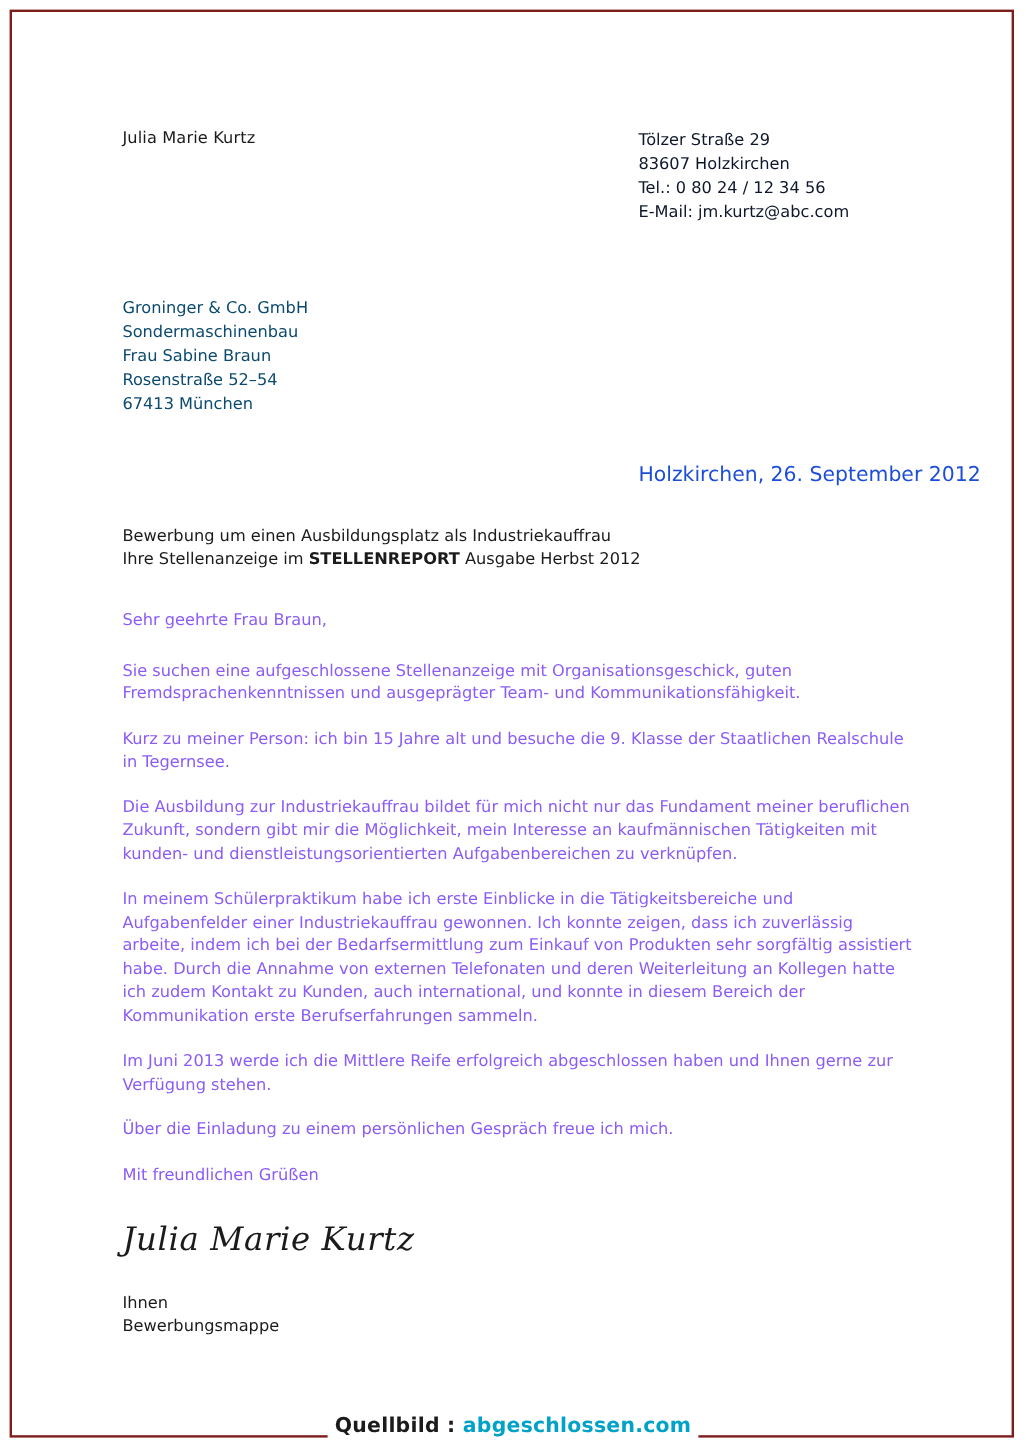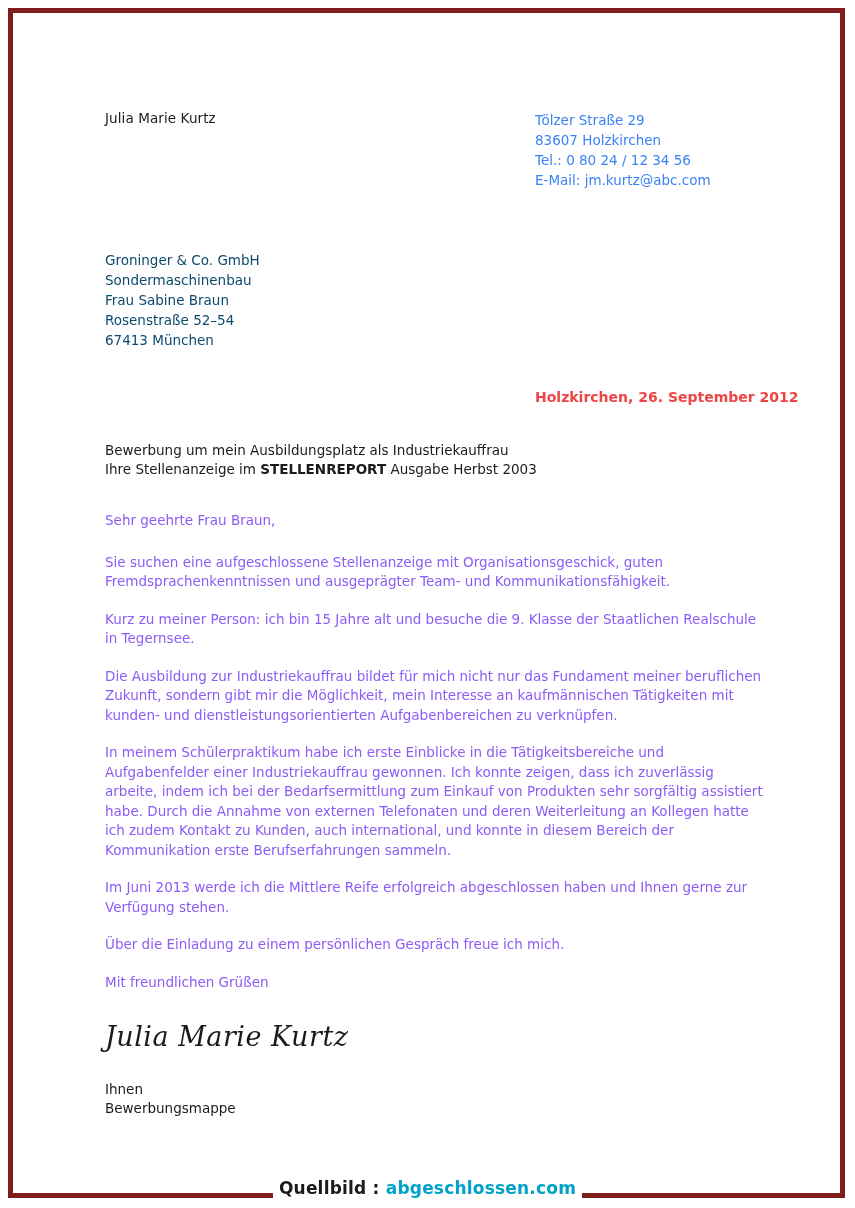--- a/index.html
+++ b/index.html
@@ -13,21 +13,21 @@
     font-family: "DejaVu Sans", sans-serif;
     position: relative;
     overflow: hidden;
   }
   .page-frame {
     position: absolute;
     left: 8px;
     top: 8px;
     width: 837px;
     height: 1190px;
-    border: 5px solid #7f1d1d;
+    border: 2px solid #7f1d1d;
     box-sizing: border-box;
     background: #ffffff;
   }
   .letter {
     position: absolute;
     left: 0;
     top: 0;
     right: 0;
     bottom: 0;
     padding: 0;
@@ -38,38 +38,37 @@
     top: 97px;
     font-size: 13.5px;
     color: #1b1b1b;
     letter-spacing: 0.1px;
   }
   .sender-block {
     position: absolute;
     left: 522px;
     top: 97px;
     font-size: 13.5px;
-    color: #3b82f6;
+    color: #0f172a;
     line-height: 20px;
   }
   .recipient-block {
     position: absolute;
     left: 92px;
     top: 237px;
     font-size: 13.5px;
     color: #0c4a6e;
     line-height: 20px;
   }
   .place-date {
     position: absolute;
     left: 522px;
     top: 376px;
-    font-size: 14px;
-    color: #ef4444;
-    font-weight: bold;
+    font-size: 17px;
+    color: #1d4ed8;
   }
   .subject-block {
     position: absolute;
     left: 92px;
     top: 428px;
     font-size: 13.5px;
     color: #1b1b1b;
     line-height: 19px;
   }
   .subject-block .bold {
@@ -154,22 +153,22 @@
       <div>Groninger &amp; Co. GmbH</div>
       <div>Sondermaschinenbau</div>
       <div>Frau Sabine Braun</div>
       <div>Rosenstraße 52–54</div>
       <div>67413 München</div>
     </div>
 
     <div class="place-date">Holzkirchen, 26. September 2012</div>
 
     <div class="subject-block">
-      <div>Bewerbung um mein Ausbildungsplatz als Industriekauffrau</div>
-      <div><span>Ihre Stellenanzeige im </span><span class="bold">STELLENREPORT</span><span> Ausgabe Herbst 2003</span></div>
+      <div>Bewerbung um einen Ausbildungsplatz als Industriekauffrau</div>
+      <div><span>Ihre Stellenanzeige im </span><span class="bold">STELLENREPORT</span><span> Ausgabe Herbst 2012</span></div>
     </div>
 
     <div class="body-block">
       <p class="salutation">Sehr geehrte Frau Braun,</p>
       <p>Sie suchen eine aufgeschlossene Stellenanzeige mit Organisationsgeschick, guten Fremdsprachenkenntnissen und ausgeprägter Team- und Kommunikationsfähigkeit.</p>
       <p>Kurz zu meiner Person: ich bin 15 Jahre alt und besuche die 9. Klasse der Staatlichen Realschule in Tegernsee.</p>
       <p>Die Ausbildung zur Industriekauffrau bildet für mich nicht nur das Fundament meiner beruflichen Zukunft, sondern gibt mir die Möglichkeit, mein Interesse an kaufmännischen Tätigkeiten mit kunden- und dienstleistungsorientierten Aufgabenbereichen zu verknüpfen.</p>
       <p>In meinem Schülerpraktikum habe ich erste Einblicke in die Tätigkeitsbereiche und Aufgabenfelder einer Industriekauffrau gewonnen. Ich konnte zeigen, dass ich zuverlässig arbeite, indem ich bei der Bedarfsermittlung zum Einkauf von Produkten sehr sorgfältig assistiert habe. Durch die Annahme von externen Telefonaten und deren Weiterleitung an Kollegen hatte ich zudem Kontakt zu Kunden, auch international, und konnte in diesem Bereich der Kommunikation erste Berufserfahrungen sammeln.</p>
       <p>Im Juni 2013 werde ich die Mittlere Reife erfolgreich abgeschlossen haben und Ihnen gerne zur Verfügung stehen.</p>
       <p>Über die Einladung zu einem persönlichen Gespräch freue ich mich.</p>

